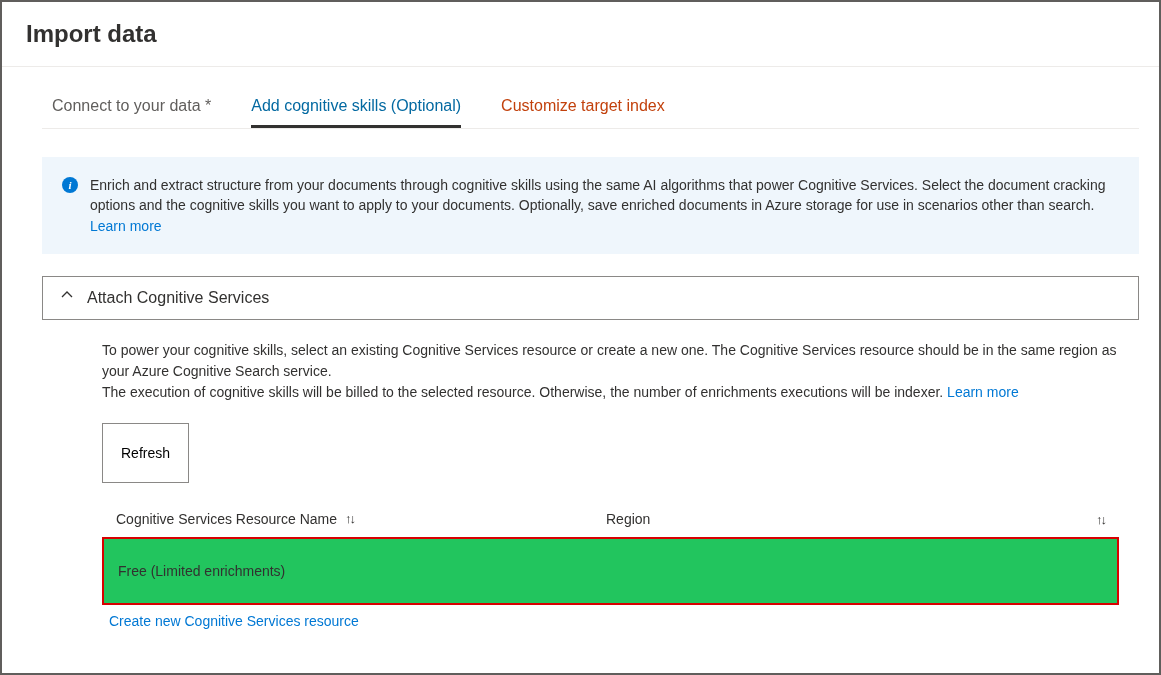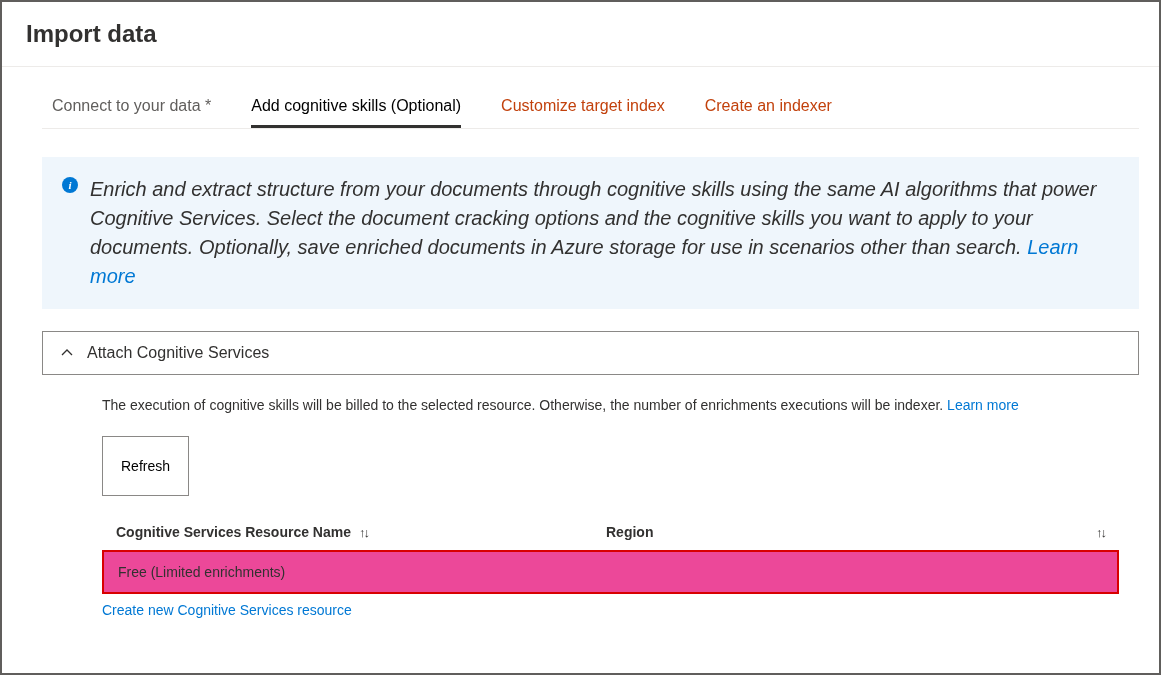--- a/index.html
+++ b/index.html
@@ -32,21 +32,21 @@
       border-bottom: 1px solid #edebe9;
     }
     .tab {
       font-size: 16px;
       color: #605e5c;
       padding-bottom: 10px;
       cursor: pointer;
       position: relative;
     }
     .tab.active {
-      color: #000000;
+      color: #0369a1;
       border-bottom: 3px solid #323130;
       font-weight: 400;
     }
     .tab.disabled {
       color: #c2410c;
       cursor: default;
     }
     .info-banner {
       background: #eff6fc;
       margin-top: 28px;
@@ -65,37 +65,36 @@
       font-size: 11px;
       font-weight: bold;
       display: flex;
       align-items: center;
       justify-content: center;
       font-style: italic;
       font-family: Georgia, serif;
       margin-top: 2px;
     }
     .info-text {
-      font-size: 20px;
+      font-size: 14px;
       line-height: 1.45;
       color: #323130;
-      font-style: italic;
     }
     .link {
       color: #0078d4;
       text-decoration: none;
       cursor: pointer;
     }
     .accordion {
       margin-top: 22px;
       border: 1px solid #8a8886;
     }
     .accordion-header {
       display: flex;
-      align-items: flex-end;
+      align-items: flex-start;
       gap: 14px;
       padding: 12px 18px;
       cursor: pointer;
     }
     .accordion-chevron {
       font-size: 12px;
       color: #323130;
       display: inline-block;
     }
     .accordion-title {
@@ -134,52 +133,52 @@
       align-items: center;
       gap: 8px;
     }
     .col2 {
       flex: 1;
       display: flex;
       align-items: flex-end;
       justify-content: space-between;
     }
     .col-label {
-      font-weight: 700;
+      font-weight: 400;
       font-size: 14px;
     }
     .sort-icon {
       font-size: 13px;
       color: #323130;
       cursor: pointer;
       letter-spacing: -2px;
     }
     .table-row {
-      background: #ec4899;
+      background: #22c55e;
       border: 2px solid #d80000;
-      padding: 12px 14px;
+      padding: 24px 14px;
       display: flex;
     }
     .create-link {
       margin-top: 8px;
       display: inline-block;
+      margin-left: 7px;
     }
   </style>
 </head>
 <body>
 
 <div class="page-title">Import data</div>
 
 <div class="content">
 
   <div class="tabs">
     <div class="tab">Connect to your data *</div>
     <div class="tab active">Add cognitive skills (Optional)</div>
     <div class="tab disabled">Customize target index</div>
-    <div class="tab disabled">Create an indexer</div>
   </div>
 
   <div class="info-banner">
     <div class="info-icon">i</div>
     <div class="info-text">
       <span>Enrich and extract structure from your documents through cognitive skills using the same AI algorithms that power Cognitive Services. Select the document cracking options and the cognitive skills you want to apply to your documents. Optionally, save enriched documents in Azure storage for use in scenarios other than search. </span><a class="link">Learn more</a>
     </div>
   </div>
 
   <div class="accordion">
@@ -188,20 +187,21 @@
         <svg width="12" height="12" viewBox="0 0 12 12">
             <path d="M1 8 L6 3 L11 8" stroke="#323130" stroke-width="1.3" fill="none"></path>
           </svg>
       </span>
       <span class="accordion-title">Attach Cognitive Services</span>
     </div>
   </div>
 
   <div class="accordion-body">
     <div class="body-text">
+      <div>To power your cognitive skills, select an existing Cognitive Services resource or create a new one. The Cognitive Services resource should be in the same region as your Azure Cognitive Search service.</div>
       <div>
         <span>The execution of cognitive skills will be billed to the selected resource. Otherwise, the number of enrichments executions will be indexer. </span><a class="link">Learn more</a>
       </div>
     </div>
 
     <button class="refresh-btn">Refresh</button>
 
     <div class="table-wrap">
       <div class="table-header">
         <div class="col1">

